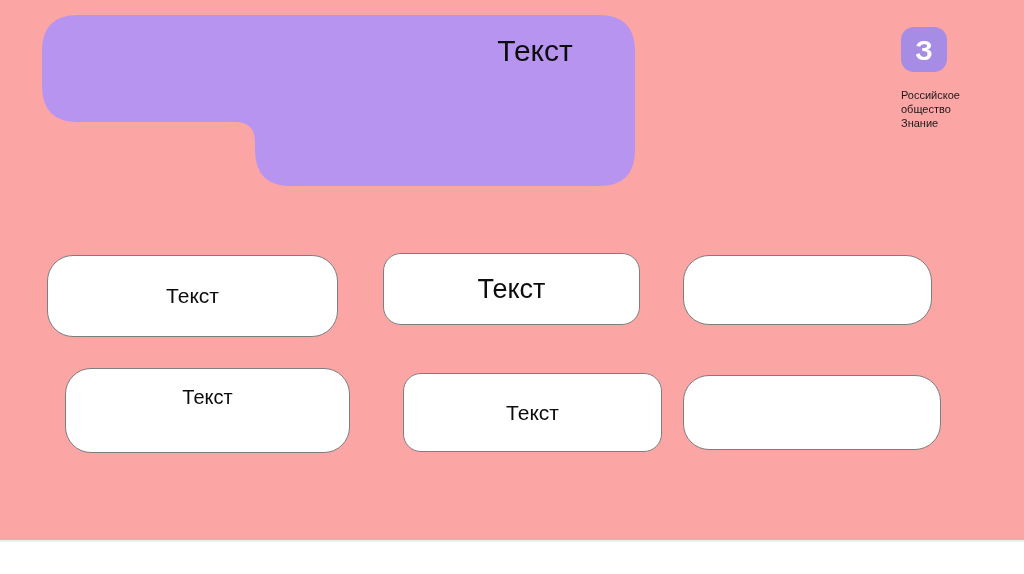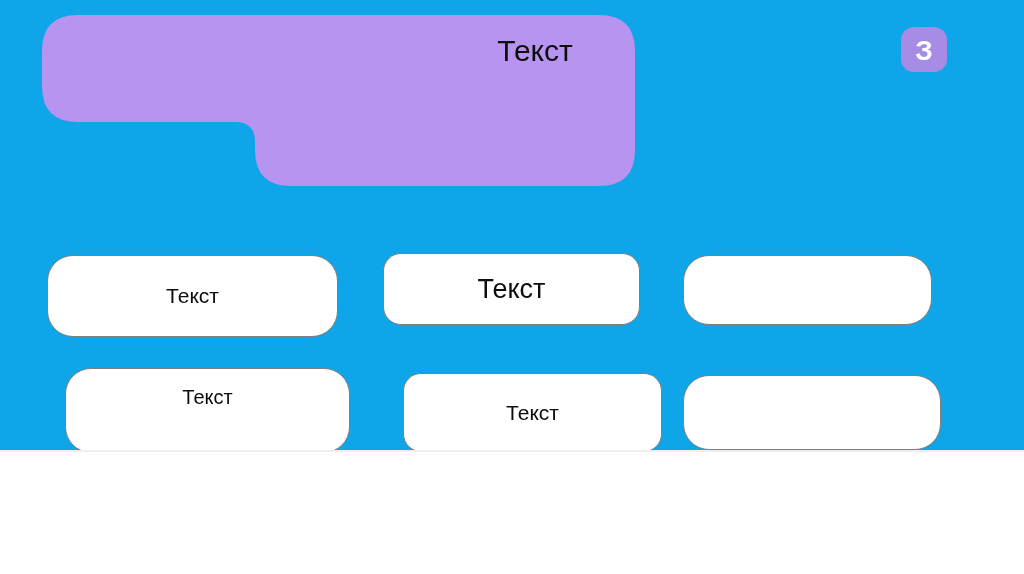--- a/index.html
+++ b/index.html
@@ -1,20 +1,20 @@
 <!DOCTYPE html>
 <html><head>
 <meta charset="utf-8">
 <style>
   html,body { margin:0; padding:0; background:#ffffff; }
   .slide {
     position: relative;
     width: 1024px;
-    height: 452px;
-    background: #0ea5e9;
+    height: 542px;
+    background: #fca5a5;
     overflow: hidden;
     font-family: "Liberation Sans", sans-serif;
   }
 
   
   .banner-svg {
     position: absolute;
     left: 0; top: 0;
   }
   .banner-title {
@@ -84,20 +84,25 @@
     <path d="M 78 15 H 599 Q 635 15 635 51 V 150 Q 635 186 599 186 H 291 Q 255 186 255 150
              V 142 Q 255 122 235 122 H 78 Q 42 122 42 86 V 51 Q 42 15 78 15 Z" fill="#b794f0"></path>
   </svg>
   <div class="banner-title">Текст</div>
 
   <div class="logo">
     <svg width="46" height="45" viewBox="0 0 46 45">
       <rect x="0" y="0" width="46" height="45" rx="13" fill="#a68ce4"></rect>
       <text class="logo-glyph" x="23" y="33" text-anchor="middle">З</text>
     </svg>
+    <div class="logo-text">
+      <div>Российское</div>
+      <div>общество</div>
+      <div>Знание</div>
+    </div>
   </div>
 
   <div class="pbox b1">
     <span>Текст</span>
   </div>
   <div class="pbox b2">
     <span>Текст</span>
   </div>
   <div class="pbox b3">
     <span></span>

